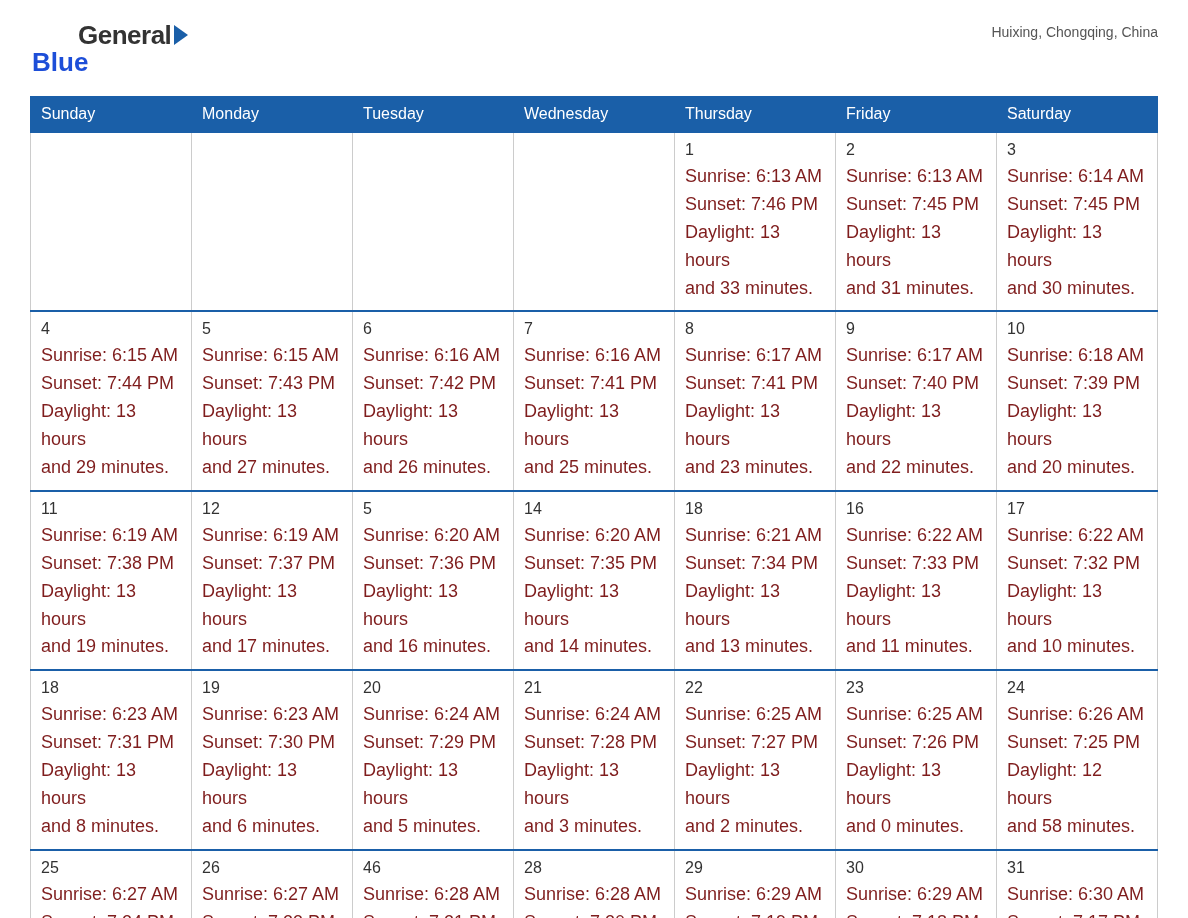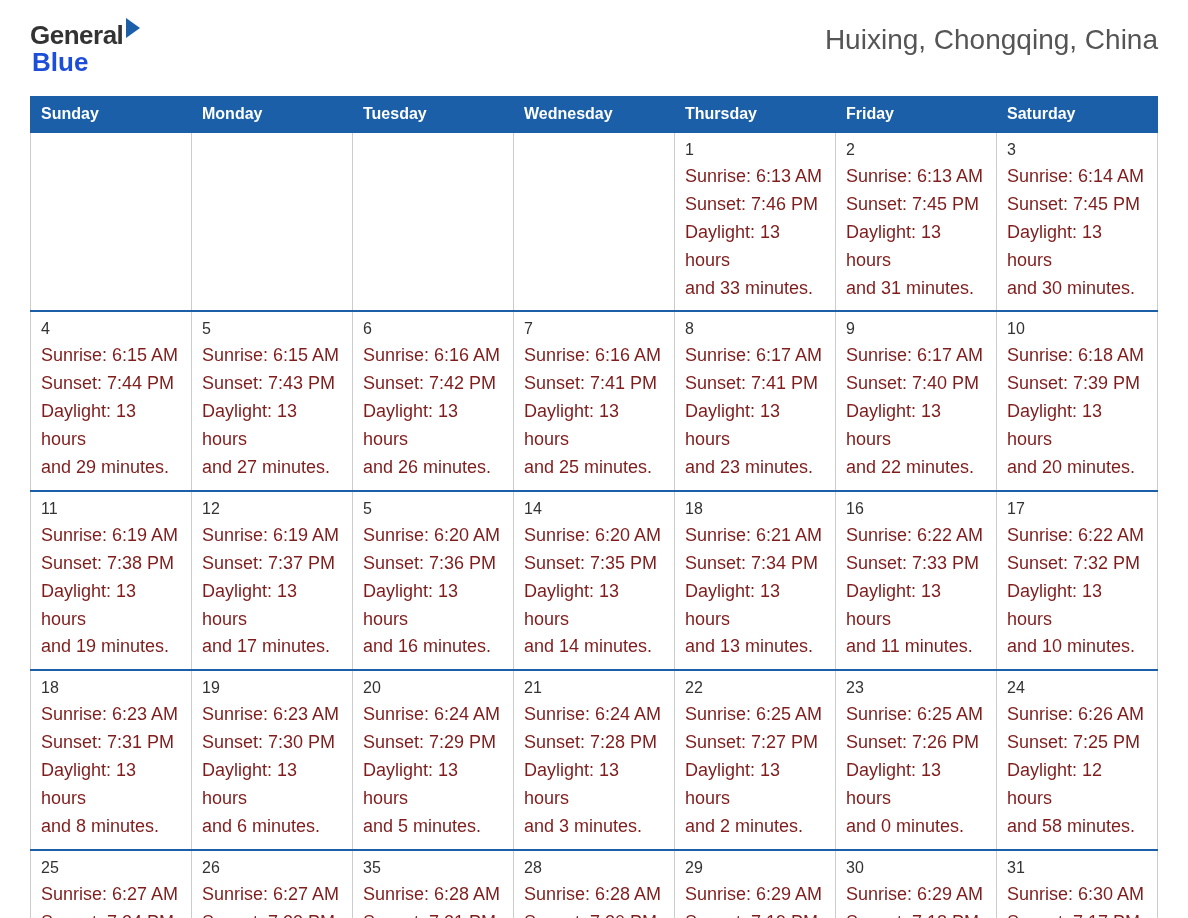--- a/index.html
+++ b/index.html
@@ -17,21 +17,22 @@
       align-items: flex-start;
       margin-bottom: 18px;
     }
     .logo {
       display: flex;
       flex-direction: column;
       align-items: flex-start;
     }
     .logo-top {
       display: flex;
-      align-items: flex-start;
+      align-items: center;
+      margin-left: 48px;
     }
     .logo-general {
       font-size: 26px;
       font-weight: bold;
       color: #333;
       letter-spacing: -0.5px;
     }
     .logo-arrow {
       width: 0;
       height: 0;
@@ -51,34 +52,34 @@
     .title-block {
       text-align: right;
     }
     .month-title {
       font-size: 52px;
       font-weight: normal;
       color: #222;
       line-height: 1.1;
     }
     .location {
-      font-size: 28px;
+      font-size: 14px;
       color: #555;
       margin-top: 4px;
     }
     .calendar-table {
       width: 100%;
       border-collapse: collapse;
       table-layout: fixed;
     }
     .calendar-table th {
       background-color: #1a5fa8;
       color: #fff;
       font-size: 16px;
-      font-weight: bold;
+      font-weight: normal;
       padding: 8px 10px;
       text-align: left;
       border: 1px solid #1a5fa8;
     }
     .calendar-table td {
       vertical-align: top;
       padding: 8px 10px;
       border: 1px solid #ccc;
       border-top: 2px solid #1a5fa8;
       font-size: 13px;
@@ -243,21 +244,21 @@
       <tr>
         <td>
           <span class="day-number">25</span>
           <div class="day-info">Sunrise: 6:27 AM<br>Sunset: 7:24 PM<br>Daylight: 12 hours<br>and 57 minutes.</div>
         </td>
         <td>
           <span class="day-number">26</span>
           <div class="day-info">Sunrise: 6:27 AM<br>Sunset: 7:23 PM<br>Daylight: 12 hours<br>and 55 minutes.</div>
         </td>
         <td>
-          <span class="day-number">35</span>
+          <span class="day-number">46</span>
           <div class="day-info">Sunrise: 6:28 AM<br>Sunset: 7:21 PM<br>Daylight: 12 hours<br>and 53 minutes.</div>
         </td>
         <td>
           <span class="day-number">28</span>
           <div class="day-info">Sunrise: 6:28 AM<br>Sunset: 7:20 PM<br>Daylight: 12 hours<br>and 52 minutes.</div>
         </td>
         <td>
           <span class="day-number">29</span>
           <div class="day-info">Sunrise: 6:29 AM<br>Sunset: 7:19 PM<br>Daylight: 12 hours<br>and 50 minutes.</div>
         </td>

